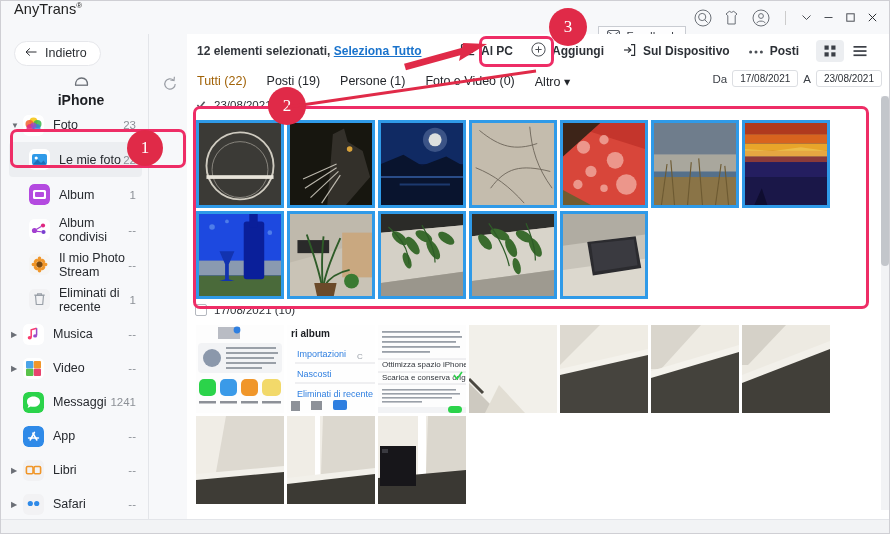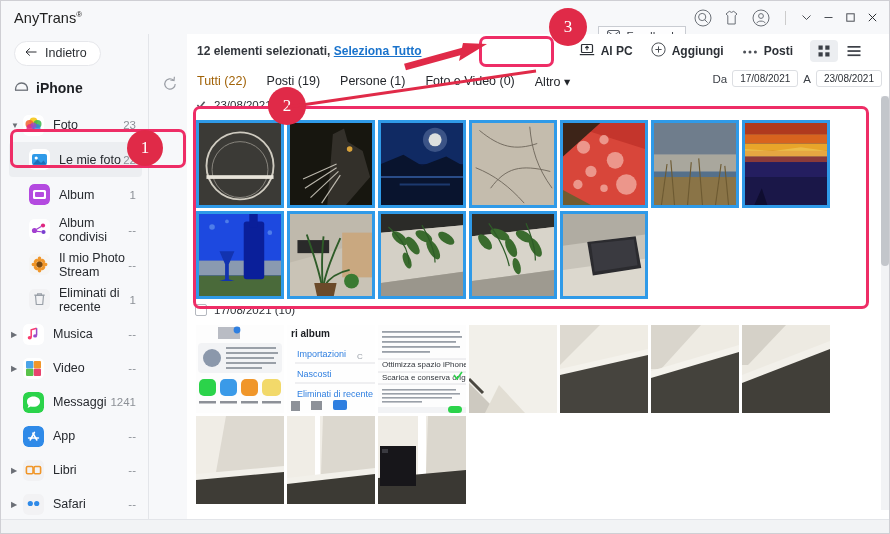--- a/index.html
+++ b/index.html
@@ -14,21 +14,21 @@
     width: 890px; height: 534px;
     border: 1px solid #cfcfd4;
     background: #f7f8fa;
     overflow: hidden;
   }
 
   
   .titlebar {
     position: absolute; top: 0; left: 0; width: 890px; height: 33px;
     background: #f7f8fa;
-    display: flex; align-items: center;
+    display: flex; align-items: flex-start;
   }
   .brand {
     margin-left: 13px;
     font-size: 14.5px; color: #222; letter-spacing: .1px;
   }
   .brand sup { font-size: 8px; vertical-align: super; }
   .tb-right {
     position: absolute; right: 8px; top: 0; height: 33px;
     display: flex; align-items: center; gap: 0px;
   }
@@ -67,22 +67,22 @@
     display: flex; align-items: center; gap: 7px;
     background: #ffffff; border: 1px solid #e6e7eb; border-radius: 13px;
     height: 25px; padding: 0 13px 0 10px;
     font-size: 12.5px; color: #2c2f34; cursor: pointer;
   }
   .refresh-ic {
     position: absolute; left: 160px; top: 41px;
     width: 20px; height: 20px; cursor: pointer;
   }
   .device-row {
-    display: flex; align-items: center; gap: 7px;
-    padding-left: 13px; height: 28px; margin-top: 2px;
+    display: flex; align-items: center; 
+    padding-left: 13px; height: 28px; margin-top: 2px; flex-direction: column;
   }
   .device-name { font-size: 14px; font-weight: bold; color: #1d1f23; }
 
   .tree { margin-top: 6px; }
   .node {
     display: flex; align-items: center; height: 34px;
     padding-left: 10px; position: relative; cursor: pointer;
   }
   .node.child { padding-left: 28px; height: 35px; }
   .node.selected {
@@ -109,21 +109,21 @@
     position: absolute; top: 33px; left: 186px;
     width: 703px; height: 500px; background: #ffffff;
   }
   .cmdbar {
     height: 34px; display: flex; align-items: center;
     background: #fff; position: relative; font-weight: bold;
   }
   .selinfo { font-size: 12px; color: #33373d; margin-left: 10px; }
   .selinfo a { color: #1a73cc; text-decoration: underline; cursor: pointer; }
   .cmd-right {
-    position: absolute; right: 22px; top: 0; height: 34px;
+    position: absolute; right: 16px; top: 0; height: 34px;
     display: flex; align-items: center;
   }
   .cmd-btn {
     display: flex; align-items: center; gap: 6px;
     height: 26px; padding: 0 9px; border-radius: 4px;
     font-size: 12px; color: #2c3036; cursor: pointer;
     background: transparent; border: none;
     font-family: "Liberation Sans", sans-serif;
   }
   .viewtoggle { display: flex; align-items: center; margin-left: 8px; gap: 2px; }
@@ -490,20 +490,30 @@
           <span>
             <svg width="15" height="15" viewBox="0 0 15 15">
                 <circle cx="7.5" cy="7.5" r="6.6" fill="none" stroke="#4b4f55"></circle>
                 <line x1="4.4" y1="7.5" x2="10.6" y2="7.5" stroke="#4b4f55"></line>
                 <line x1="7.5" y1="4.4" x2="7.5" y2="10.6" stroke="#4b4f55"></line>
               </svg>
           </span>
           <span>Aggiungi</span>
         </div>
 
+        <div class="cmd-btn">
+          <span>
+            <svg width="15" height="14" viewBox="0 0 15 14">
+                <path d="M9 1.6 L12.6 1.6 L12.6 12.4 L9 12.4" fill="none" stroke="#2c3036" stroke-width="1.2"></path>
+                <line x1="2" y1="7" x2="9" y2="7" stroke="#2c3036" stroke-width="1.2"></line>
+                <path d="M6 4.4 L8.8 7 L6 9.6" fill="none" stroke="#2c3036" stroke-width="1.2"></path>
+              </svg>
+          </span>
+          <span>Sul Dispositivo</span>
+        </div>
 
         <div class="cmd-btn">
           <span>
             <svg width="16" height="6" viewBox="0 0 16 6">
                 <circle cx="2.6" cy="3" r="1.5" fill="#4b4f55"></circle>
                 <circle cx="8" cy="3" r="1.5" fill="#4b4f55"></circle>
                 <circle cx="13.4" cy="3" r="1.5" fill="#4b4f55"></circle>
               </svg>
           </span>
           <span>Posti</span>

